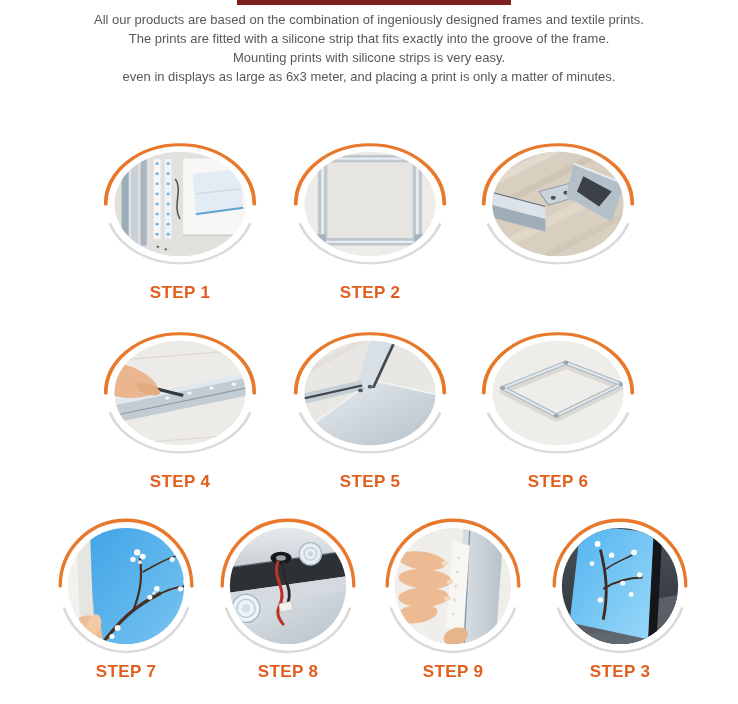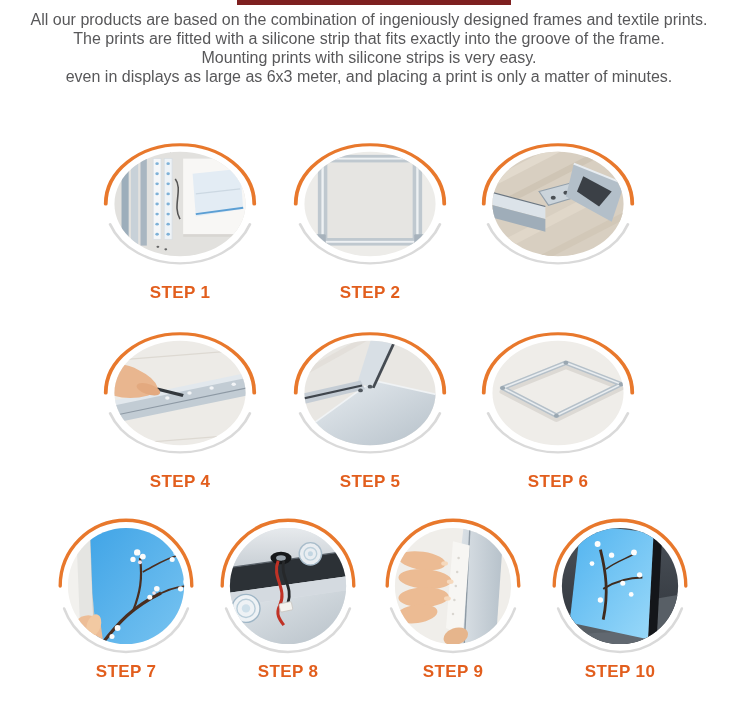--- a/index.html
+++ b/index.html
@@ -6,21 +6,21 @@
   body{
     width:738px;height:704px;position:relative;background:#ffffff;
     font-family:"Liberation Sans", sans-serif;overflow:hidden;
   }
   .banner-edge{
     position:absolute;top:0;left:237px;width:274px;height:5px;
     background:#7e2020;
   }
   .intro{
     position:absolute;top:10px;left:0;width:738px;text-align:center;
-    color:#58585a;font-size:16px;line-height:19px;
+    color:#58585a;font-size:13px;line-height:19px;
   }
   .step{position:absolute;}
   .step svg.badge{display:block;}
   .arc-o{fill:none;stroke:#e8782c;stroke-width:2.4;stroke-linecap:round;}
   .arc-g{fill:none;stroke:#dadada;stroke-width:1.8;stroke-linecap:round;}
   .step-label{
     position:absolute;left:0;width:100%;text-align:center;
     color:#e25e1d;font-size:17px;font-weight:bold;letter-spacing:.4px;
     font-family:"Liberation Sans", sans-serif;white-space:nowrap;
   }
@@ -402,14 +402,14 @@
           <circle cx="44" cy="28" r="1.9"></circle>
           <circle cx="60" cy="26" r="2.1"></circle>
         <circle cx="64" cy="42" r="1.9"></circle>
           <circle cx="52" cy="48" r="1.8"></circle>
           <circle cx="36" cy="60" r="1.9"></circle>
         <circle cx="58" cy="56" r="1.7"></circle>
           <circle cx="30" cy="34" r="1.7"></circle>
       </g>
     </g>
   </svg>
-  <div class="step-label">STEP 10</div>
+  <div class="step-label">STEP 3</div>
 </div>
 
 </body></html>

